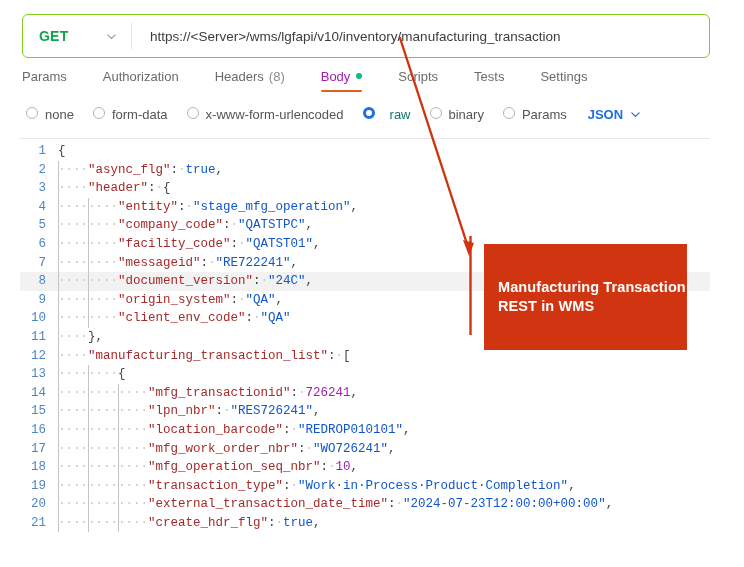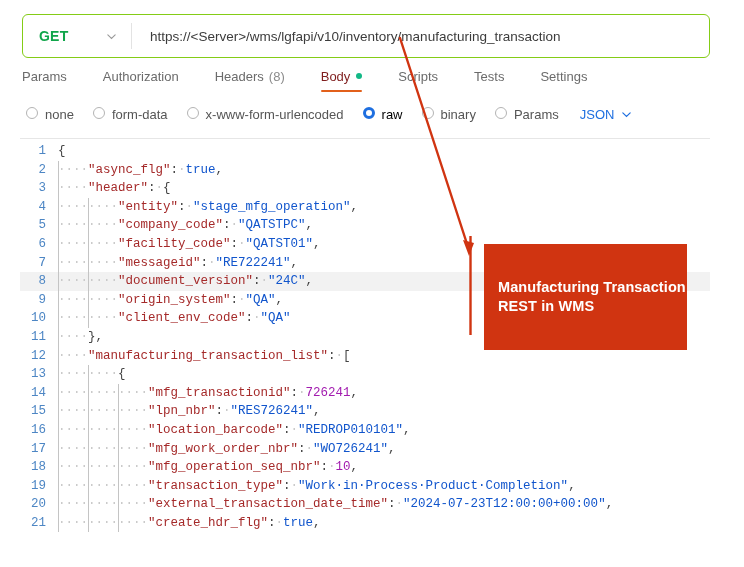--- a/index.html
+++ b/index.html
@@ -81,21 +81,21 @@
     font-size: 13px;
     color: #6b6b6b;
     padding: 0 14px 8px 0;
     margin-right: 10px;
     cursor: pointer;
     white-space: nowrap;
     display: flex;
     align-items: center;
   }
   .tab:first-child { padding-left: 0; }
-  .tab.active { color: #7f1d1d; font-weight: 400; }
+  .tab.active { color: #a21caf; font-weight: 400; }
   .tab.active::after {
     content: "";
     position: absolute;
     left: 0; right: 14px; bottom: 0;
     height: 2px;
     background: #e2601b;
     border-radius: 1px;
   }
   .tab .dot {
     width: 6px; height: 6px;
@@ -128,27 +128,27 @@
     border-radius: 50%;
     border: 1.4px solid #b4b4b4;
     margin-right: 7px;
     background: #fff;
     flex: 0 0 auto;
   }
   .radio-item.checked .radio-circle {
     border: 3.6px solid #1e6fe0;
     background: #fff;
   }
-  .radio-item.checked { color: #000000; }
+  .radio-item.checked { color: #0f766e; gap: 8px; }
   .format-select {
     display: flex;
     align-items: center;
     margin-left: 2px;
     font-size: 13px;
-    font-weight: 400;
+    font-weight: 700;
     color: #1e6fe0;
     cursor: pointer;
   }
   .format-select .caret {
     margin-left: 7px;
     display: flex;
     align-items: center;
     color: #1e6fe0;
   }
 

